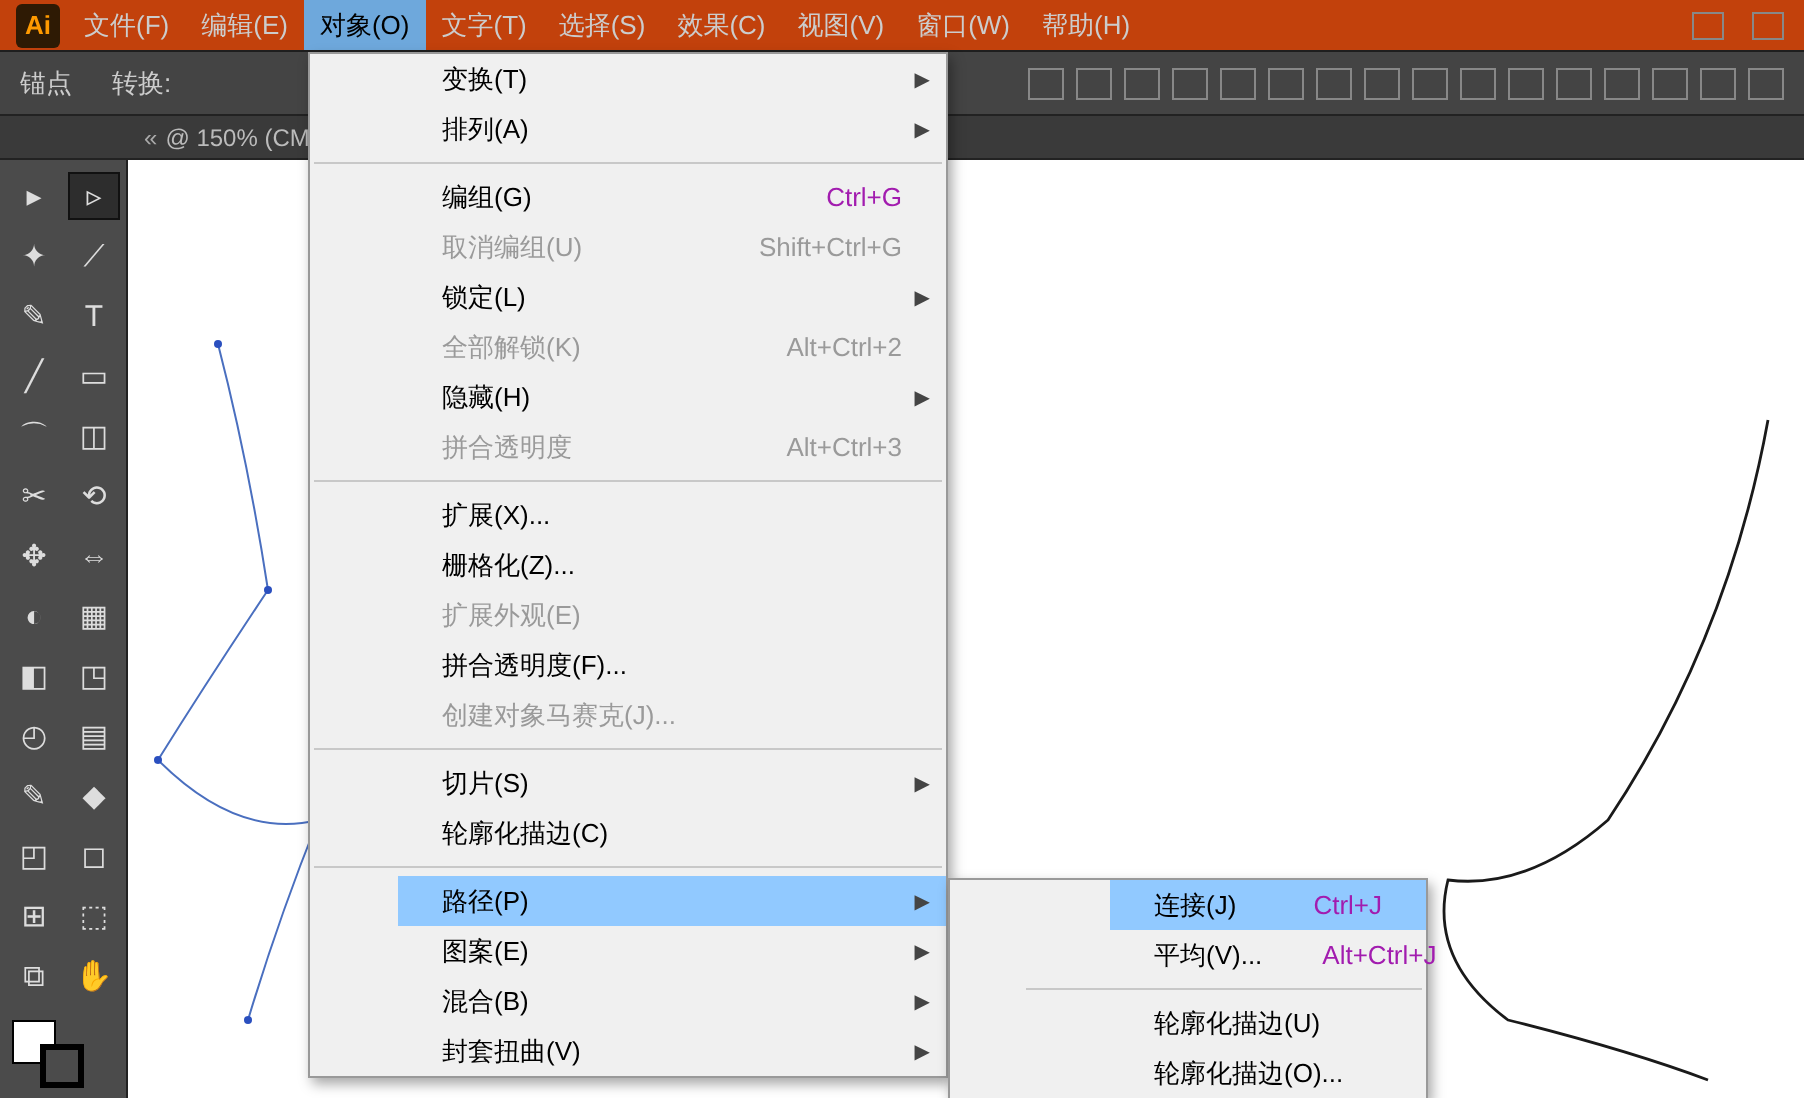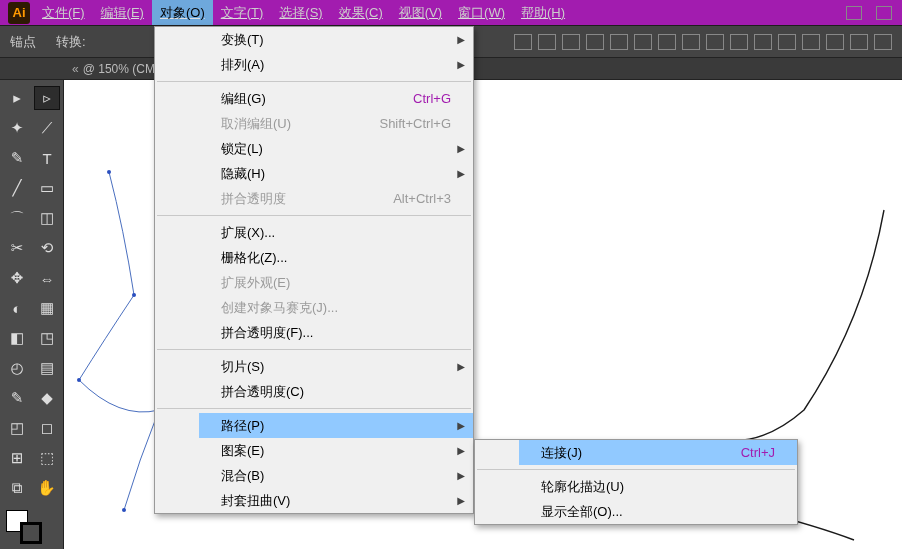--- a/index.html
+++ b/index.html
@@ -1,21 +1,21 @@
 <!DOCTYPE html>
 <html><head>
 <meta charset="utf-8">
 <style>
   * { margin: 0; padding: 0; box-sizing: border-box; font-family: "Microsoft YaHei", "Segoe UI", sans-serif; }
   body { width: 902px; height: 549px; background: #323232; overflow: hidden; position: relative; font-size: 13px; color: #ddd; }
 
   
-  .topbar { height: 26px; background: #a21caf; display: flex; align-items: center; padding-left: 8px; gap: 4px; border-bottom: 1px solid #1e1e1e; }
+  .topbar { height: 26px; background: #c2410c; display: flex; align-items: center; padding-left: 8px; gap: 4px; border-bottom: 1px solid #1e1e1e; }
   .ai-logo { width: 22px; height: 22px; background: #2e1a04; color: #ff9a00; font-weight: bold; font-size: 13px; display: flex; align-items: center; justify-content: center; border-radius: 3px; }
-  .menubar { display: flex; align-items: stretch; height: 100%; text-decoration: underline; }
+  .menubar { display: flex; align-items: stretch; height: 100%; }
   .menu-item { padding: 0 8px; display: flex; align-items: center; color: #ccc; cursor: default; font-size: 13px; }
   .menu-item.active { background: #6ea8dc; color: #000; }
   .top-right { margin-left: auto; display: flex; gap: 14px; padding-right: 10px; align-items: center; }
   .mini-icon { width: 16px; height: 14px; border: 1px solid #888; display: inline-block; }
 
   
   .toolbar2 { height: 32px; background: #444; border-bottom: 1px solid #222; display: flex; align-items: center; padding: 0 10px; gap: 20px; color: #ccc; font-size: 13px; }
   .tb2-icons { margin-left: auto; display: flex; gap: 6px; }
   .tb2-icons span { width: 18px; height: 16px; border: 1px solid #888; display: inline-block; }
 
@@ -38,21 +38,21 @@
   
   .dropdown { position: absolute; background: #f0f0f0; color: #000; border: 1px solid #999; box-shadow: 2px 3px 6px rgba(0,0,0,.35); font-size: 13px; }
   .dropdown .row { display: flex; align-items: center; height: 25px; padding: 0 22px 0 22px; position: relative; white-space: nowrap; cursor: default; margin-left: 44px; }
   .dropdown .row.disabled { color: #9a9a9a; }
   .dropdown .row .shortcut { margin-left: auto; padding-left: 30px; color: #a21caf; }
   .dropdown .row.disabled .shortcut { color: #9a9a9a; }
   .dropdown .row .subarrow { position: absolute; right: 8px; font-size: 10px; color: #444; }
   .dropdown .row.highlight { background: #91c9ff; }
   .dropdown .sep { height: 1px; background: #c8c8c8; margin: 4px 2px; }
   #menu-object { left: 154px; top: 26px; width: 320px; }
-  #menu-path   { left: 474px; top: 439px; width: 324px; }
+  #menu-path   { left: 474px; top: 439px; width: 240px; padding-left: 36px; }
 </style>
 </head>
 <body>
 
 <div class="topbar">
   <div class="ai-logo">Ai</div>
   <div class="menubar">
       <div class="menu-item">文件(F)</div>
       <div class="menu-item">编辑(E)</div>
       <div class="menu-item active">对象(O)</div>
@@ -161,51 +161,55 @@
       <span class="shortcut">Ctrl+G</span>
     </div>
     <div class="row disabled">
       <span>取消编组(U)</span>
       <span class="shortcut">Shift+Ctrl+G</span>
     </div>
     <div class="row">
       <span>锁定(L)</span>
       <span class="subarrow">▶</span>
     </div>
+    <div class="row disabled">
+      <span>全部解锁(K)</span>
+      <span class="shortcut">Alt+Ctrl+2</span>
+    </div>
     <div class="row">
       <span>隐藏(H)</span>
       <span class="subarrow">▶</span>
     </div>
     <div class="row disabled">
       <span>拼合透明度</span>
       <span class="shortcut">Alt+Ctrl+3</span>
     </div>
     <div class="sep"></div>
     <div class="row">
       <span>扩展(X)...</span>
     </div>
     <div class="row">
       <span>栅格化(Z)...</span>
     </div>
     <div class="row disabled">
       <span>扩展外观(E)</span>
     </div>
+    <div class="row">
+      <span>拼合透明度(F)...</span>
+    </div>
     <div class="row disabled">
       <span>创建对象马赛克(J)...</span>
     </div>
-    <div class="row">
-      <span>拼合透明度(F)...</span>
-    </div>
     <div class="sep"></div>
     <div class="row">
       <span>切片(S)</span>
       <span class="subarrow">▶</span>
     </div>
     <div class="row">
-      <span>拼合透明度(C)</span>
+      <span>轮廓化描边(C)</span>
     </div>
     <div class="sep"></div>
     <div class="row highlight">
       <span>路径(P)</span>
       <span class="subarrow">▶</span>
     </div>
     <div class="row">
       <span>图案(E)</span>
       <span class="subarrow">▶</span>
     </div>
@@ -217,20 +221,24 @@
       <span>封套扭曲(V)</span>
       <span class="subarrow">▶</span>
     </div>
   </div>
 
 <div class="dropdown" id="menu-path">
     <div class="row highlight">
       <span>连接(J)</span>
       <span class="shortcut">Ctrl+J</span>
     </div>
+    <div class="row">
+      <span>平均(V)...</span>
+      <span class="shortcut">Alt+Ctrl+J</span>
+    </div>
     <div class="sep"></div>
     <div class="row">
       <span>轮廓化描边(U)</span>
     </div>
     <div class="row">
-      <span>显示全部(O)...</span>
+      <span>轮廓化描边(O)...</span>
     </div>
   </div>
 
 </body></html>

